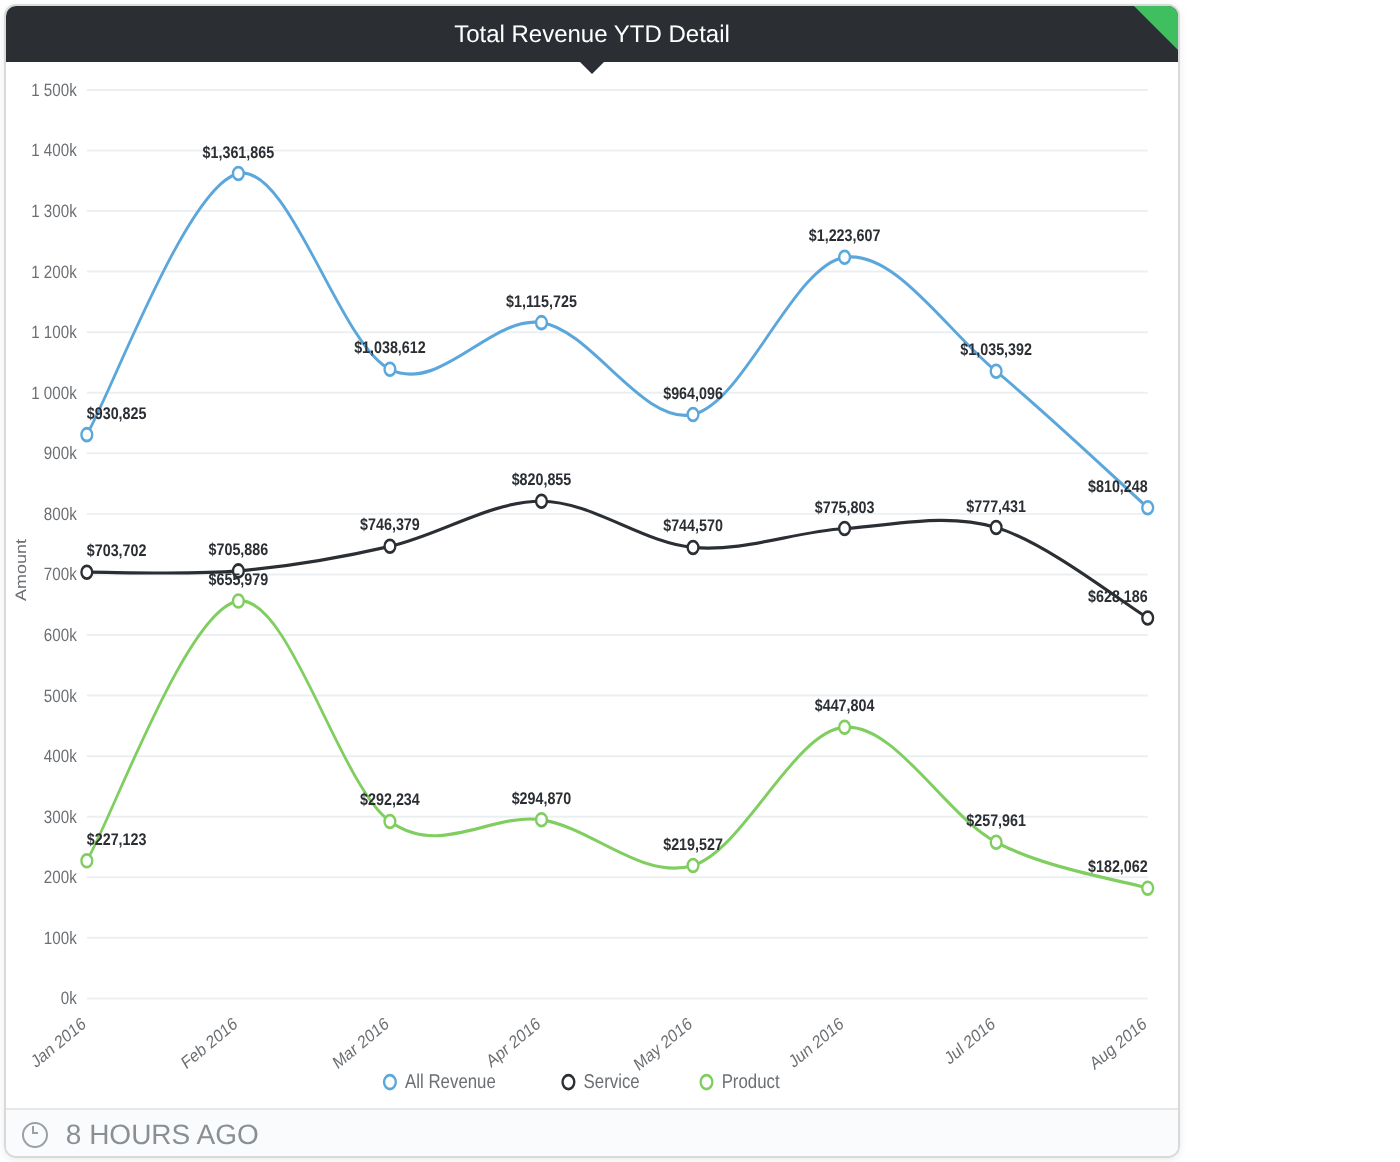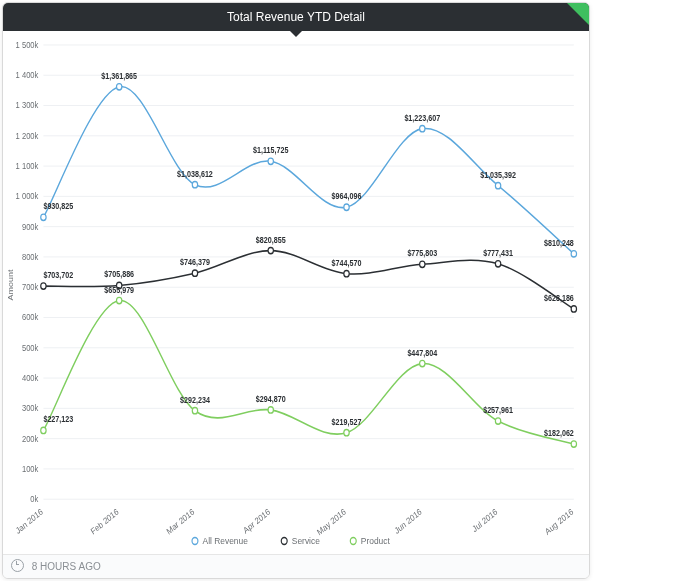--- a/index.html
+++ b/index.html
@@ -40,21 +40,21 @@
   .xtick text{font-size:9px;fill:#6b6f73;}
   .axis-label{font-size:9px;fill:#6b6f73;}
   .series path.line{fill:none;stroke-width:1.6;}
   .series circle.pt{r:3.2;stroke-width:1.4;fill:#fff;}
   .dl{font-size:8.5px;fill:#2b2f33;font-weight:600;}
   .legend{font-size:10px;fill:#6b6f73;}
   .legend circle{r:3.5;stroke-width:1.4;fill:#fff;}
   .footer{
     position:absolute;left:0;right:0;bottom:0;height:24px;
     border-top:1px solid #e6e6e6;background:#fafbfc;
-    font-size:10px;color:#8a8f94;line-height:24px;padding-left:8px;
+    font-size:14px;color:#8a8f94;line-height:24px;padding-left:8px;
     box-sizing:border-box;
   }
   .footer .clk{display:inline-block;width:11px;height:11px;border:1.2px solid #9aa0a6;border-radius:50%;position:relative;top:2px;margin-right:5px;}
   .footer .clk::before{content:"";position:absolute;left:4px;top:1px;width:1px;height:4px;background:#9aa0a6;}
   .footer .clk::after{content:"";position:absolute;left:4px;top:4px;width:3px;height:1px;background:#9aa0a6;}
 </style>
 </head>
 <body>
 
 <div class="card">

